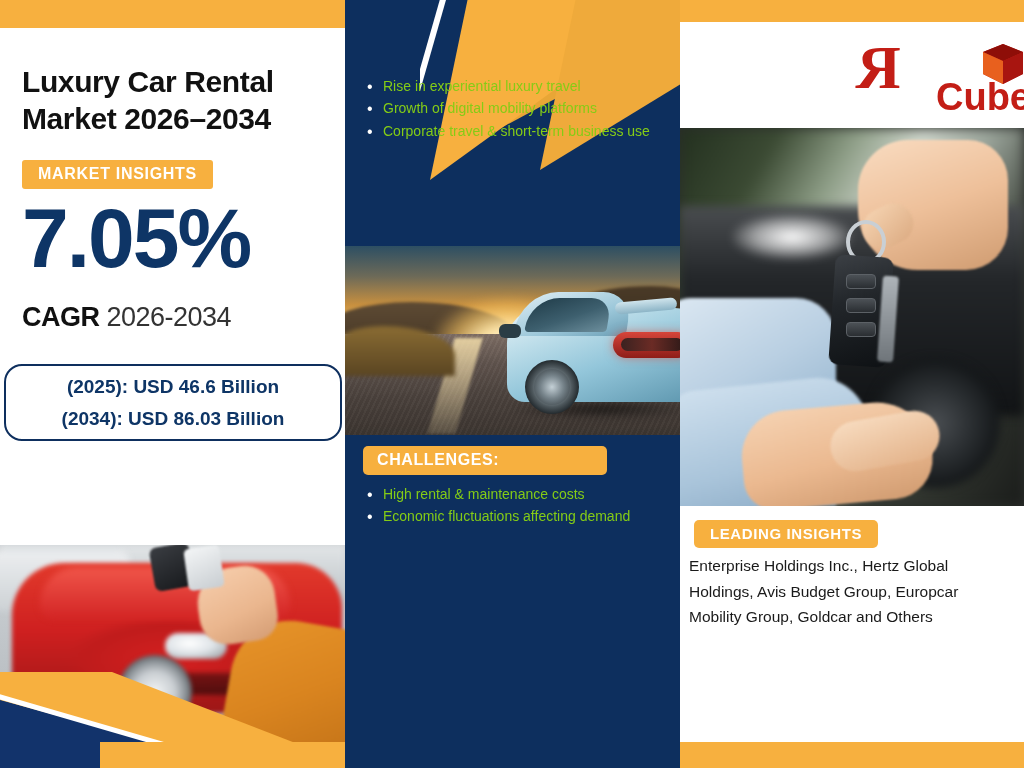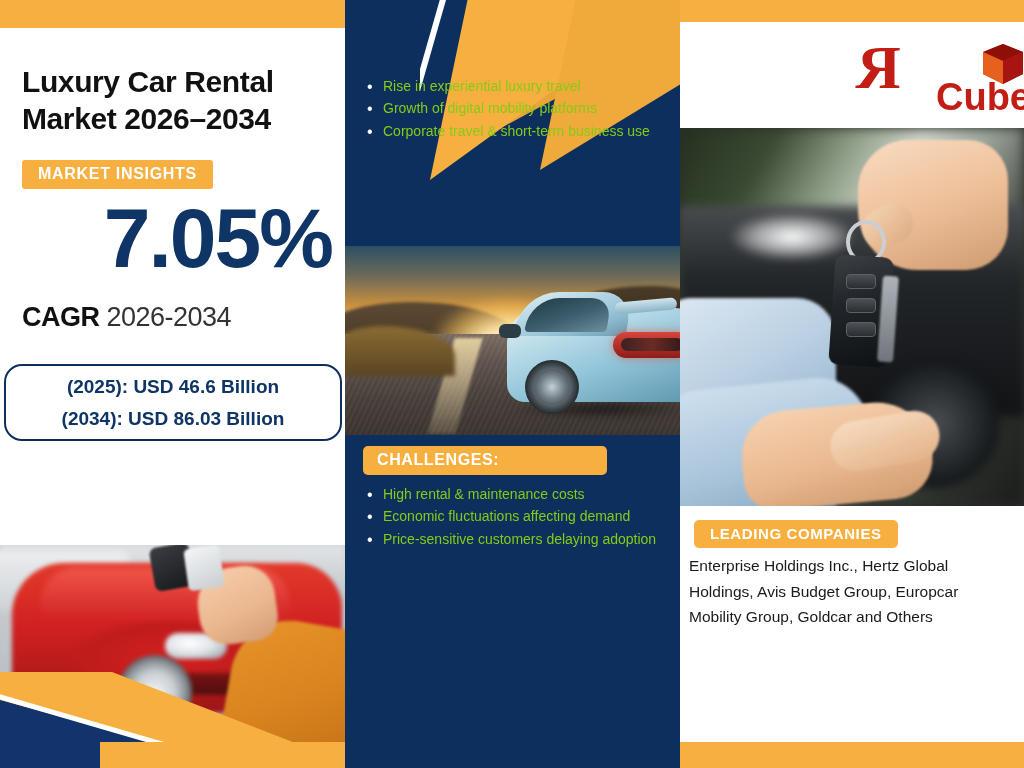--- a/index.html
+++ b/index.html
@@ -22,21 +22,21 @@
   .insights-badge {
     position:absolute; left:22px; top:160px;
     background:#F7B03F; color:#ffffff;
     font-size:16px; font-weight:bold; letter-spacing:0.7px;
     padding:5px 16px 6px 16px; border-radius:3px;
   }
 
   .cagr-number {
     position:absolute; left:22px; top:196px; width:310px;
     font-size:84px; font-weight:bold; color:#0E3566;
-    letter-spacing:-2px; line-height:1.0;text-align:right;
+    letter-spacing:-2px; line-height:1.0;
   }
   .cagr-sub { position:absolute; left:22px; top:302px; width:310px; font-size:27px; color:#222222; letter-spacing:-0.5px; }
   .cagr-sub b { font-weight:bold; color:#111111; }
   .cagr-sub span.yrs { font-weight:normal; color:#333333; }
 
   .stat-box {
     position:absolute; left:4px; top:364px; width:338px; height:77px;
     border:2px solid #0E2F5E; border-radius:18px; background:#ffffff;
     display:flex; flex-direction:column; align-items:center; justify-content:center; gap:10px;
   }
@@ -276,21 +276,20 @@
     <ul class="sec-list list-drivers">
       <li>Rise in experiential luxury travel</li>
       <li>Growth of digital mobility platforms</li>
       <li> Corporate travel &amp; short-term business use</li>
     </ul>
 
     <div class="sec-badge badge-challenges">CHALLENGES:</div>
     <ul class="sec-list list-challenges">
       <li>High rental &amp; maintenance costs</li>
       <li> Economic fluctuations affecting demand</li>
-      <li> Price-sensitive customers delaying adoption</li>
     </ul>
   </div>
 
   <div class="mid-photo">
     <div class="mp-sky"></div>
     <div class="mp-hill-l"></div>
     <div class="mp-hill-r"></div>
     <div class="mp-sun"></div>
     <div class="mp-road"></div>
     <div class="mp-road-tex"></div>
@@ -335,19 +334,19 @@
       <div class="rp-hand-top"></div>
       <div class="rp-thumb"></div>
       <div class="rp-ring"></div>
       <div class="rp-fob"></div>
       <div class="rp-fob-blade"></div>
       <div class="rp-btn" style="left:166px; top:146px;"></div>
       <div class="rp-btn" style="left:166px; top:170px;"></div>
       <div class="rp-btn" style="left:166px; top:194px;"></div>
     </div>
 
-    <div class="companies-badge">LEADING COMPANIES</div>
+    <div class="companies-badge">LEADING INSIGHTS</div>
     <div class="companies-text">Enterprise Holdings Inc., Hertz Global Holdings, Avis Budget Group, Europcar Mobility Group, Goldcar and Others</div>
 
     <div class="right-bottombar"></div>
   </div>
 
 </div>
 
 </body></html>

